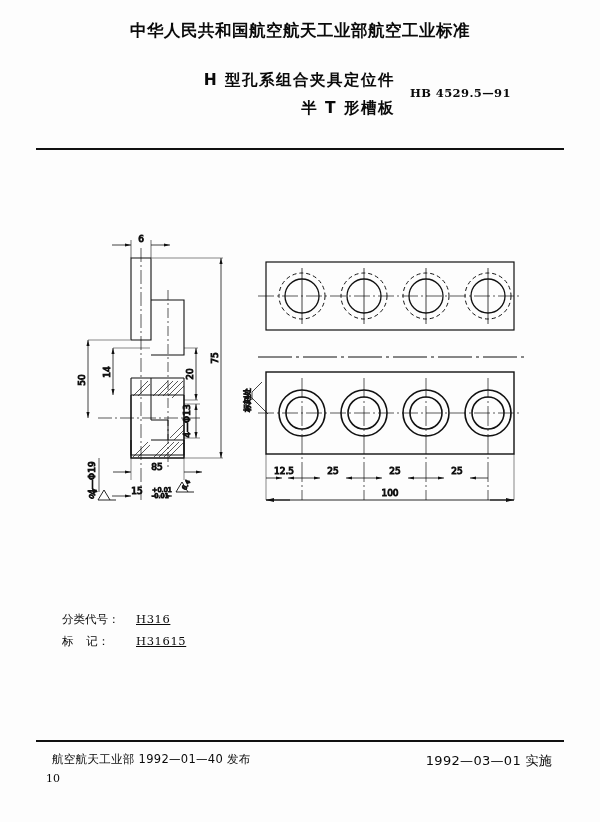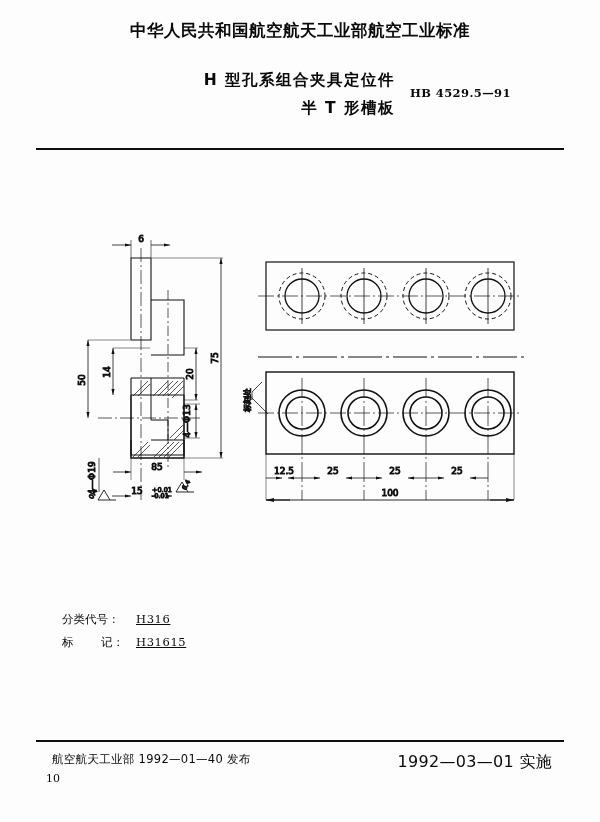--- a/index.html
+++ b/index.html
@@ -94,42 +94,42 @@
   }
   .code-row {
     display: flex;
     align-items: baseline;
     white-space: pre;
   }
   .code-label {
     display: inline-block;
     width: 74px;
     font-size: 11.5px;
-    font-family: Liberation Mono, monospace;
+    font-family: Liberation Sans, sans-serif;
   }
   .code-value {
     font-family: "DejaVu Serif", "Liberation Serif", serif;
     font-size: 11.5px;
     letter-spacing: 0.6px;
     text-decoration: underline;
   }
 
   
   .footer-left {
     position: absolute;
     left: 52px;
     top: 752px;
     font-size: 11.5px;
     letter-spacing: 0.3px;
   }
   .footer-right {
     position: absolute;
     right: 48px;
     top: 752px;
-    font-size: 16px;
+    font-size: 13px;
     letter-spacing: 0.3px;
     text-align: center;
   }
   .page-number {
     position: absolute;
     left: 46px;
     top: 772px;
     font-size: 11px;
     font-family: "DejaVu Serif", "Liberation Serif", serif;
   }

